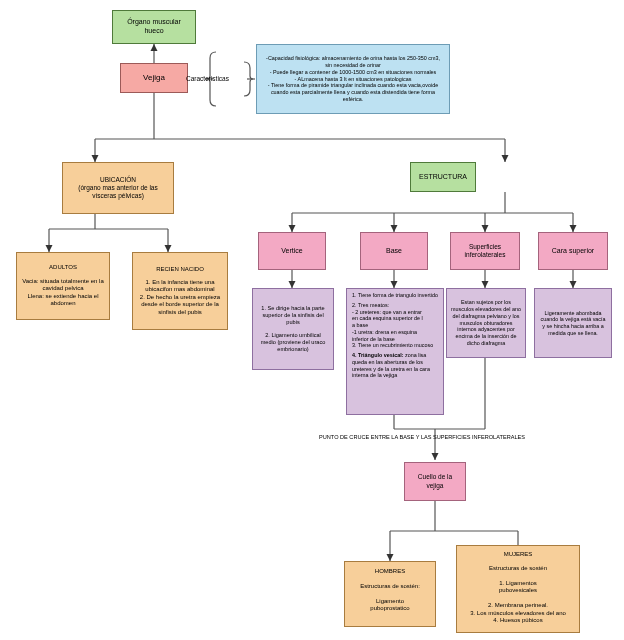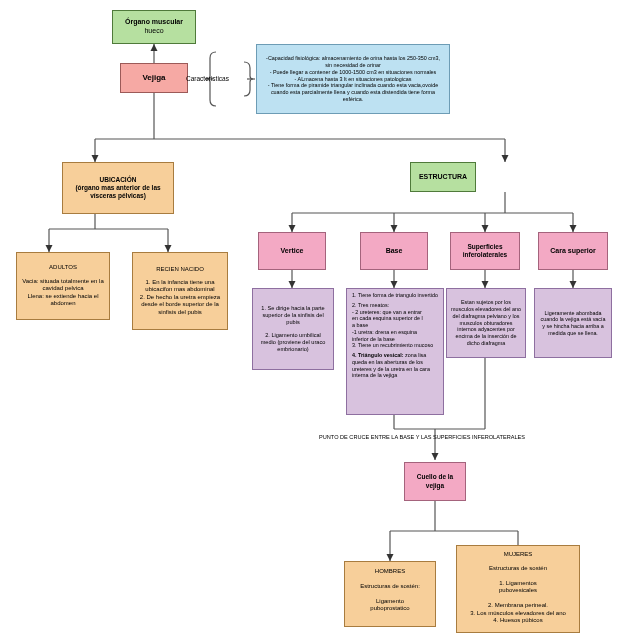--- a/index.html
+++ b/index.html
@@ -33,21 +33,21 @@
     display: flex;
     flex-direction: column;
     align-items: center;
     justify-content: center;
     text-align: center;
     color: #000000;
     line-height: 1.25;
     overflow: hidden;
   }
   .node .ttl {
-    font-weight: bold;
+    font-weight: normal;
   }
   .node .body {
     white-space: pre-line;
     text-align: center;
   }
   .green  { background: #b6e0a0; border-color: #4f7a3a; }
   .pink   { background: #f6a9a4; border-color: #9c5a58; }
   .pink2  { background: #f3a9c4; border-color: #a4637c; }
   .blue   { background: #bde1f2; border-color: #6d9cb5; }
   .orange { background: #f7cf9a; border-color: #a87c3f; }

